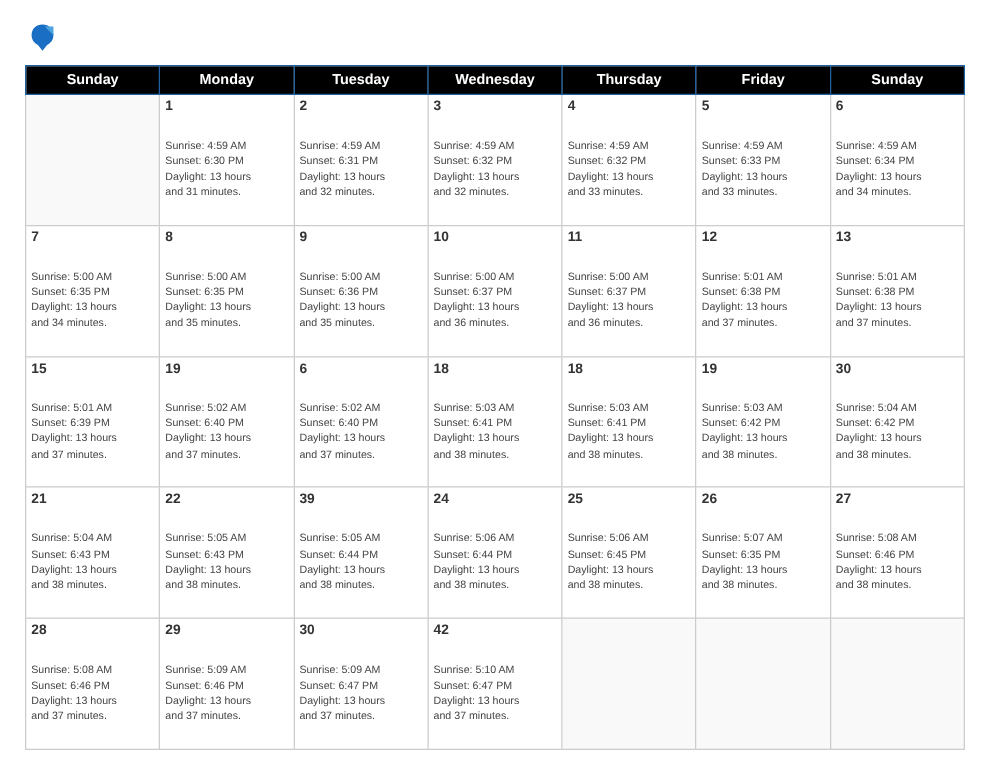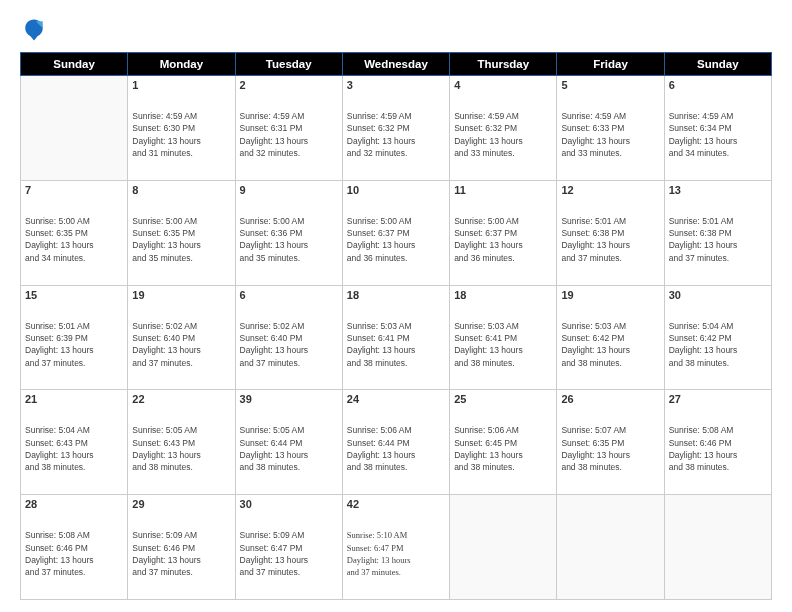--- a/index.html
+++ b/index.html
@@ -348,21 +348,21 @@
           </td>
           <td>
             <span class="day-num">30</span>
             <div class="day-info" style="white-space: pre-line;">Sunrise: 5:09 AM
 Sunset: 6:47 PM
 Daylight: 13 hours
 and 37 minutes.</div>
           </td>
           <td>
             <span class="day-num">42</span>
-            <div class="day-info" style="white-space: pre-line; font-family: Liberation Serif, serif;">Sunrise: 5:10 AM
+            <div class="day-info" style="white-space: pre-line;">Sunrise: 5:10 AM
 Sunset: 6:47 PM
 Daylight: 13 hours
 and 37 minutes.</div>
           </td>
           <td class="empty"></td>
           <td class="empty"></td>
           <td class="empty"></td>
         </tr>
       </tbody>
   </table>

